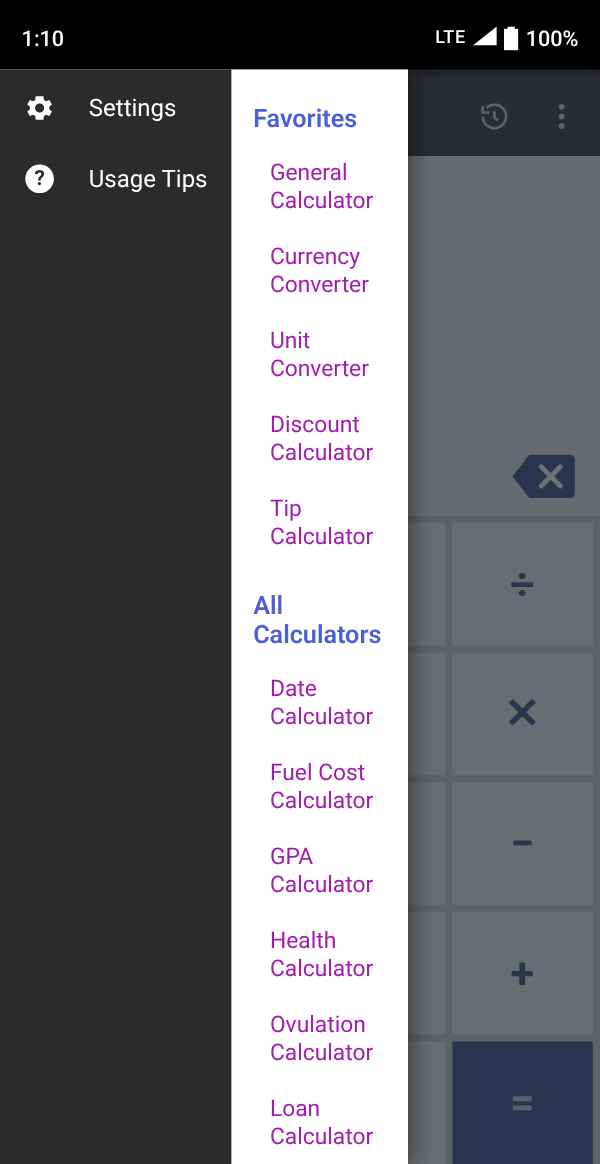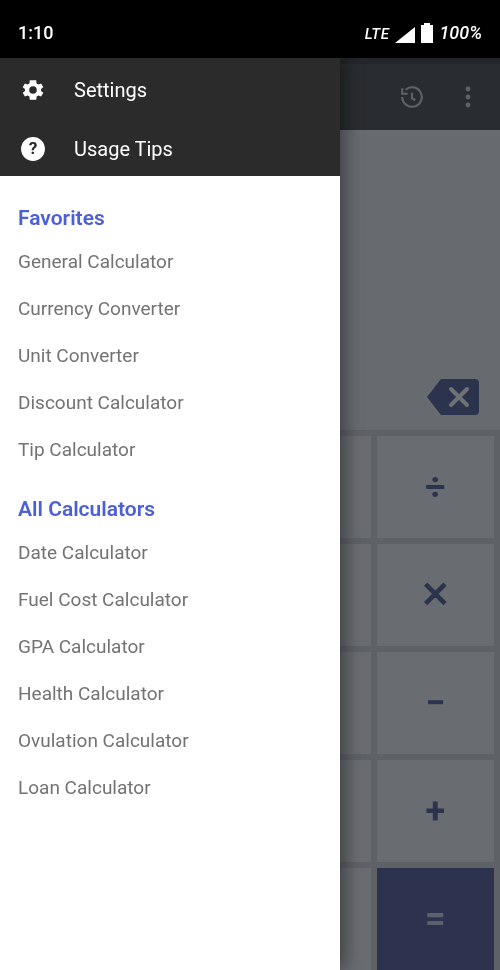--- a/index.html
+++ b/index.html
@@ -3,21 +3,21 @@
   <meta charset="utf-8">
   <style>
     * { box-sizing: border-box; margin: 0; padding: 0; font-family: Roboto, Arial, sans-serif; -webkit-font-smoothing: antialiased; }
     html, body { width: 500px; height: 970px; overflow: hidden; background: #000; }
 
     .status-bar {
       width: 100%; height: 64px; background: #000; color: #fff;
       display: flex; align-items: center; justify-content: space-between;
       padding: 0 18px; font-size: 18px; font-weight: 500;
     }
-    .status-right { display: flex; align-items: flex-end; gap: 6px; font-style: italic; }
+    .status-right { display: flex; align-items: flex-start; gap: 6px; }
     .status-lte { font-size: 15px; letter-spacing: 0.5px; }
 
     .app-bar {
       width: 100%; height: 66px; background: #1a1a1a;
       display: flex; align-items: center; justify-content: flex-end;
       padding: 0 8px; gap: 8px;
     }
     .app-bar .icon-btn {
       width: 48px; height: 48px; display: flex; align-items: center; justify-content: center;
       color: #ccc;
@@ -45,38 +45,38 @@
     }
 
     .scrim {
       position: fixed; top: 58px; left: 0; width: 500px; height: calc(970px - 58px);
       background: rgba(48,52,58,0.7);
       z-index: 2;
     }
 
     .drawer {
       position: fixed; top: 58px; left: 0; width: 340px; height: calc(970px - 58px);
-      background: #fff; z-index: 3; display: flex; flex-direction: column;
+      background: #fff; z-index: 3; display: flex; 
       box-shadow: 4px 0 18px rgba(0,0,0,0.45);
     }
     .drawer-top {
       background: #2b2b2b; color: #fff;
     }
     .drawer-row {
       height: 64px; display: flex; align-items: center; gap: 28px;
       padding: 0 20px; font-size: 20px;
     }
     .drawer-row.small { height: 54px; }
     .drawer-main { flex: 1; overflow: hidden; background:#fff; padding-top: 20px; }
     .section-header {
       color: #4c5fd7; font-size: 21px; font-weight: 600;
       padding: 10px 18px 8px;
     }
     .drawer-item {
-      color: #737373; font-size: 19px; padding: 12px 18px;
+      color: #a21caf; font-size: 19px; padding: 12px 32px;
     }
 
     svg { display: block; }
   </style>
 </head>
 <body>
 
 <div class="status-bar">
   <span>1:10</span>
   <div class="status-right">

